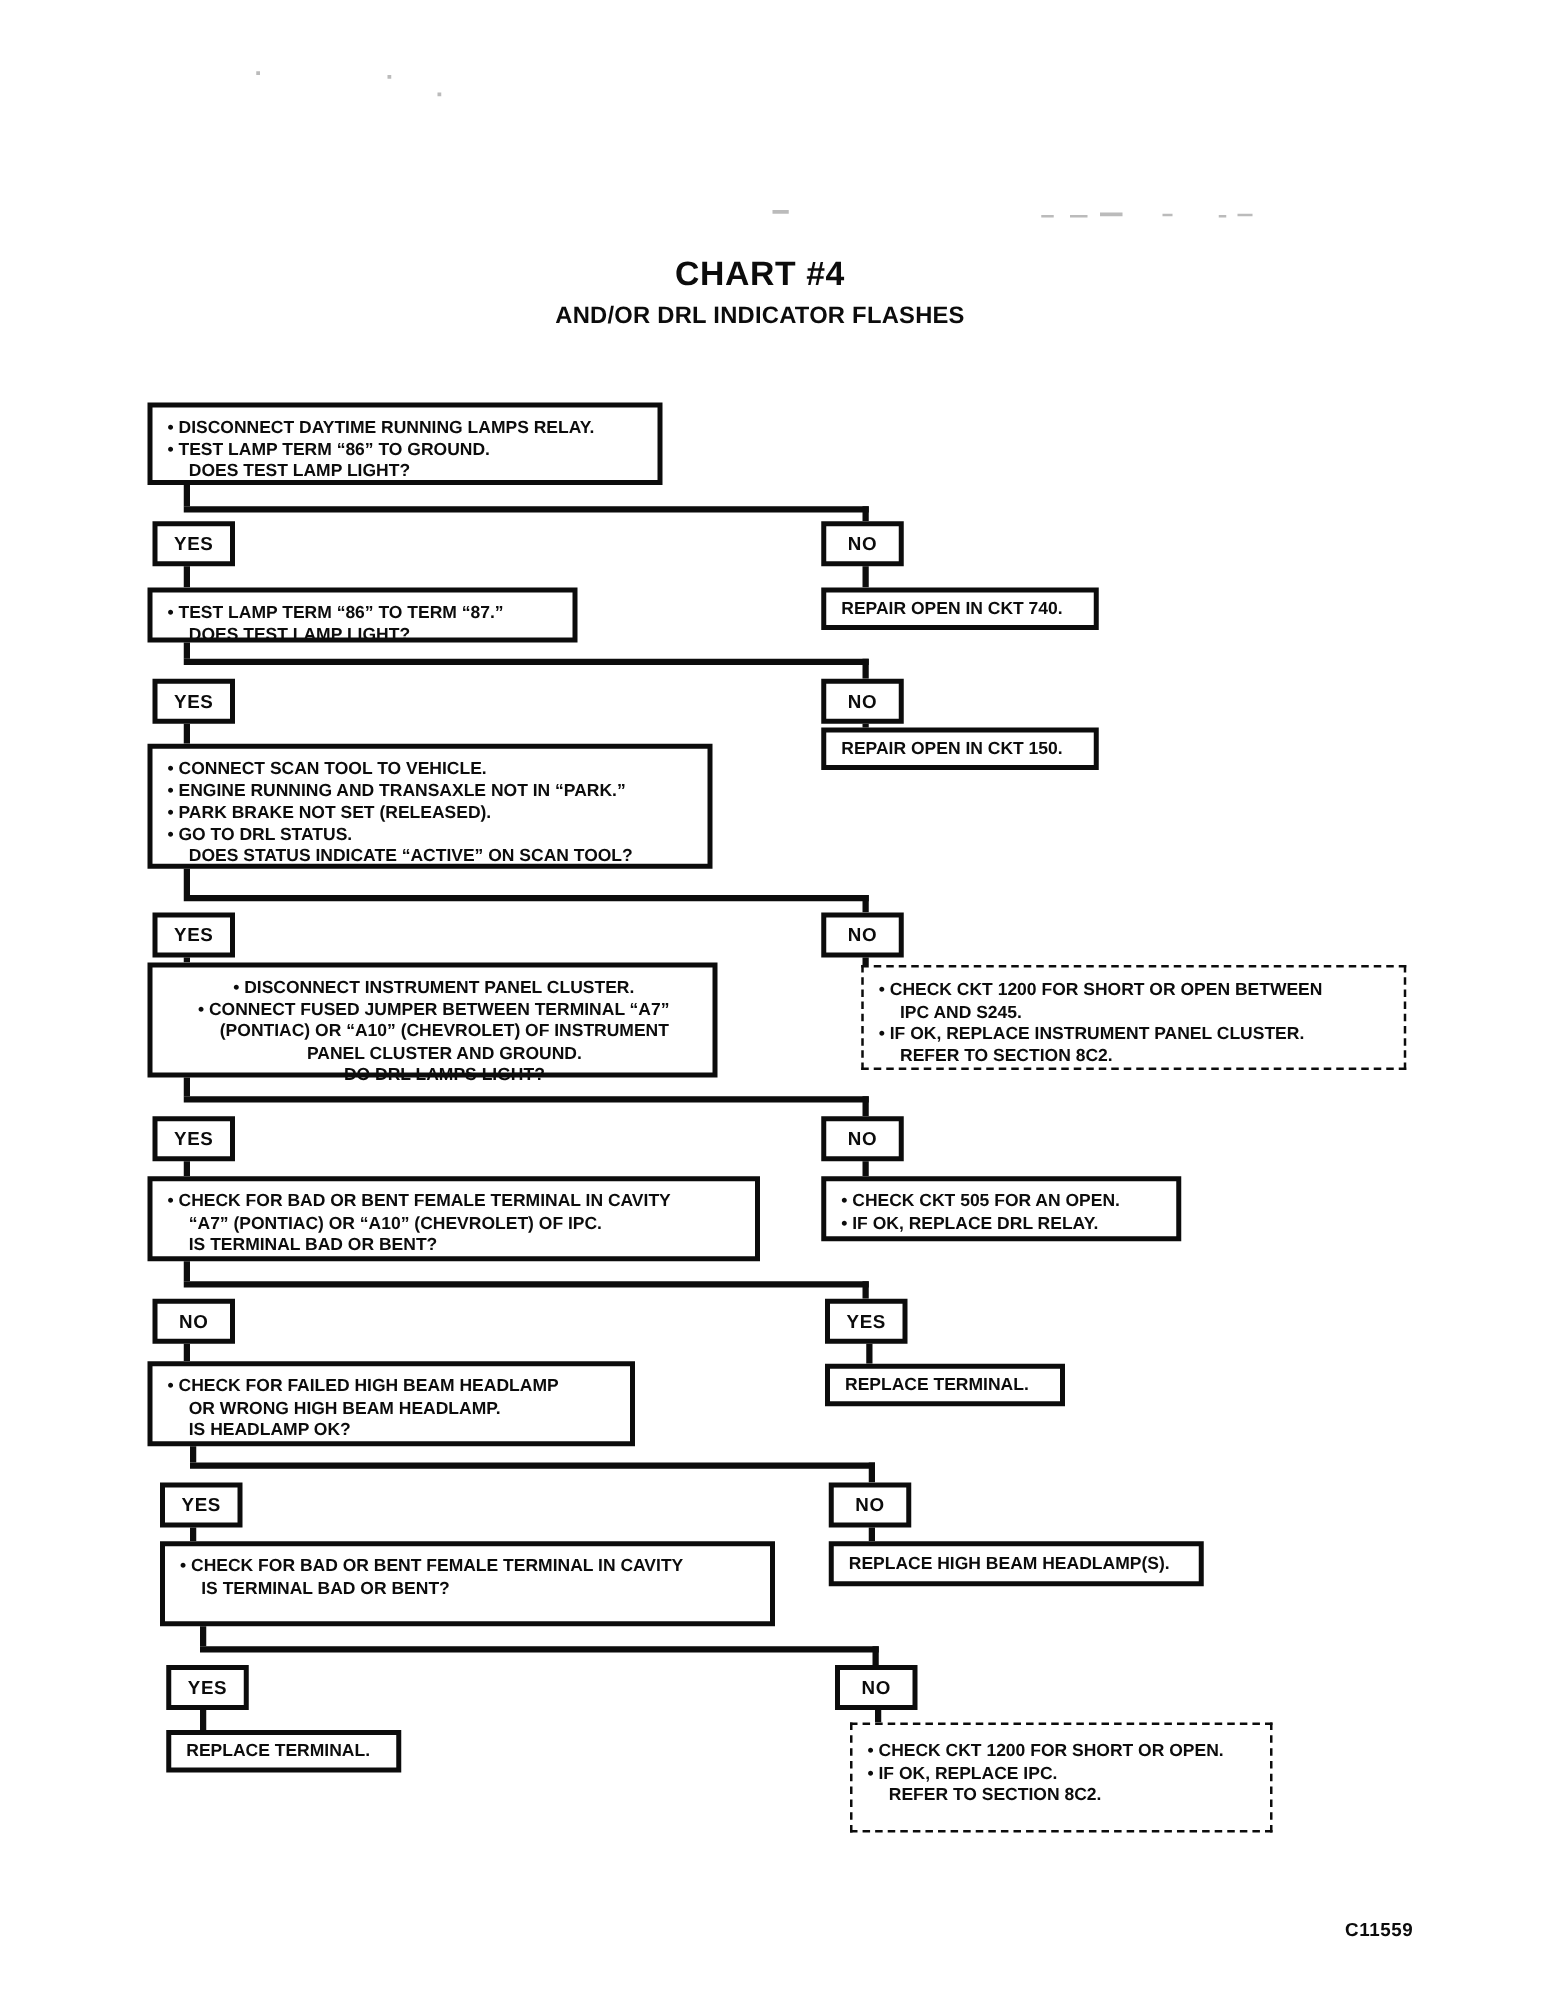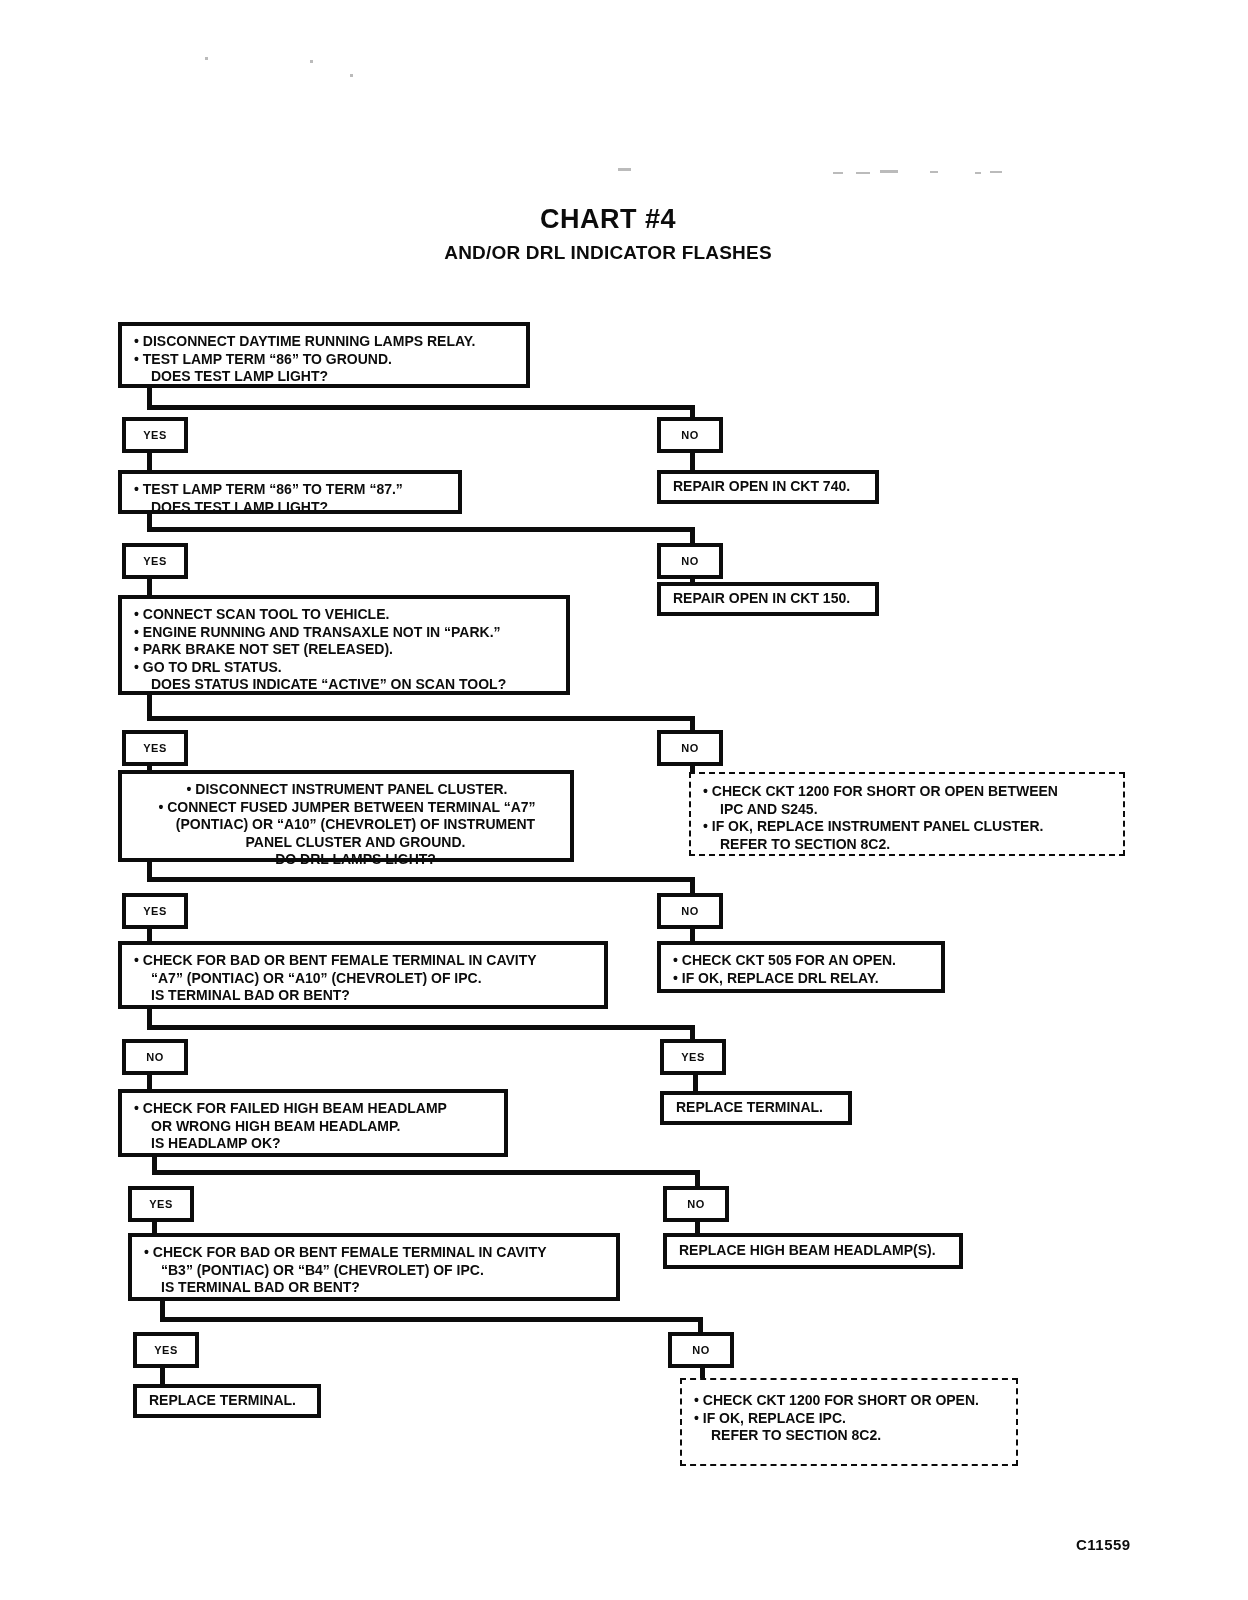--- a/index.html
+++ b/index.html
@@ -24,21 +24,21 @@
     padding:7px 10px 6px 12px;white-space:nowrap;
   }
   .box.center{display:flex;align-items:center;padding-top:0;padding-bottom:0;}
   .box.dashed{border:2px dashed #0c0c0c;padding:9px 10px 6px 12px;}
   .ln{white-space:nowrap;}
   .ln.c{padding-left:17px;}
 
   .tag{
     position:absolute;width:66px;height:36px;border:4px solid #0c0c0c;background:#fff;
     display:flex;align-items:center;justify-content:center;
-    font-weight:bold;font-size:11px;letter-spacing:.5px;
+    font-weight:bold;font-size:15px;letter-spacing:.5px;
   }
 
   .line{position:absolute;background:#0c0c0c;}
   .v{width:5px;}
   .h{height:5px;}
 
   .figcode{position:absolute;left:1076px;top:1536px;font-weight:bold;font-size:15px;letter-spacing:.5px;}
 
   .artifact{position:absolute;background:#8d8d8d;opacity:.6;}
 </style>
@@ -183,21 +183,20 @@
     <span>NO</span>
   </div>
 <div class="line v" style="left:152px;top:1222px;height:11px;"></div>
 <div class="line v" style="left:695px;top:1222px;height:11px;"></div>
 <div class="box center" style="left:663px;top:1233px;width:300px;height:36px;">
   <div class="ln">REPLACE HIGH BEAM HEADLAMP(S).</div>
 </div>
 
 <div class="box" style="left:128px;top:1233px;width:492px;height:68px;">
   <div class="ln">• CHECK FOR BAD OR BENT FEMALE TERMINAL IN CAVITY</div>
-  <div class="ln c">“B3” (PONTIAC) OR “B4” (CHEVROLET) OF IPC.</div>
   <div class="ln c">IS TERMINAL BAD OR BENT?</div>
 </div>
 <div class="line v" style="left:160px;top:1301px;height:16px;"></div>
 <div class="line h" style="left:160px;top:1317px;width:543px;"></div>
 <div class="line v" style="left:698px;top:1317px;height:15px;"></div>
 <div class="tag" style="left:133px;top:1332px;">
     <span>YES</span>
   </div>
 <div class="tag" style="left:668px;top:1332px;">
     <span>NO</span>

